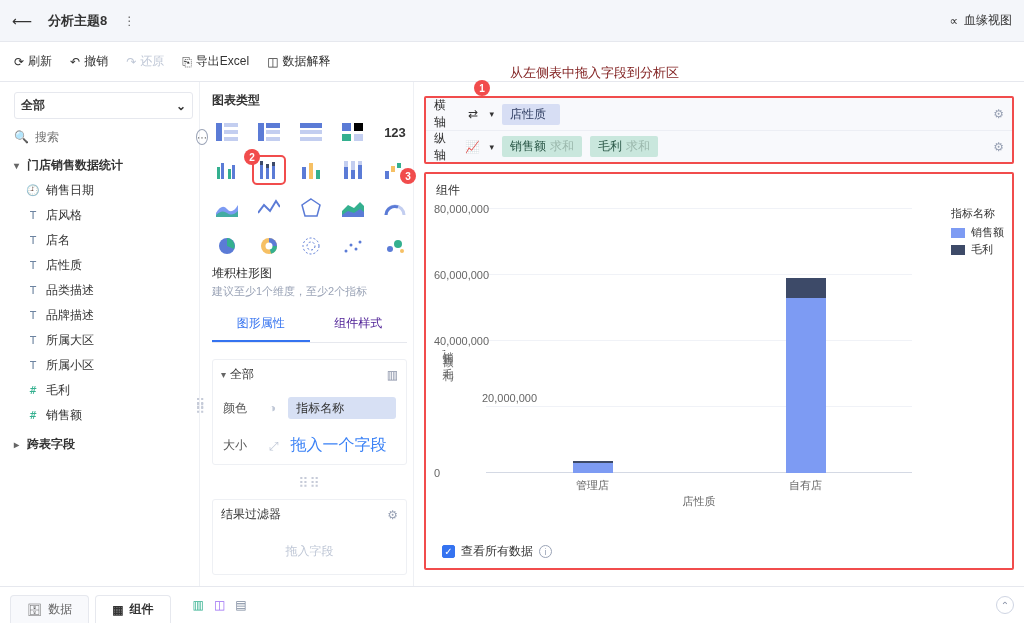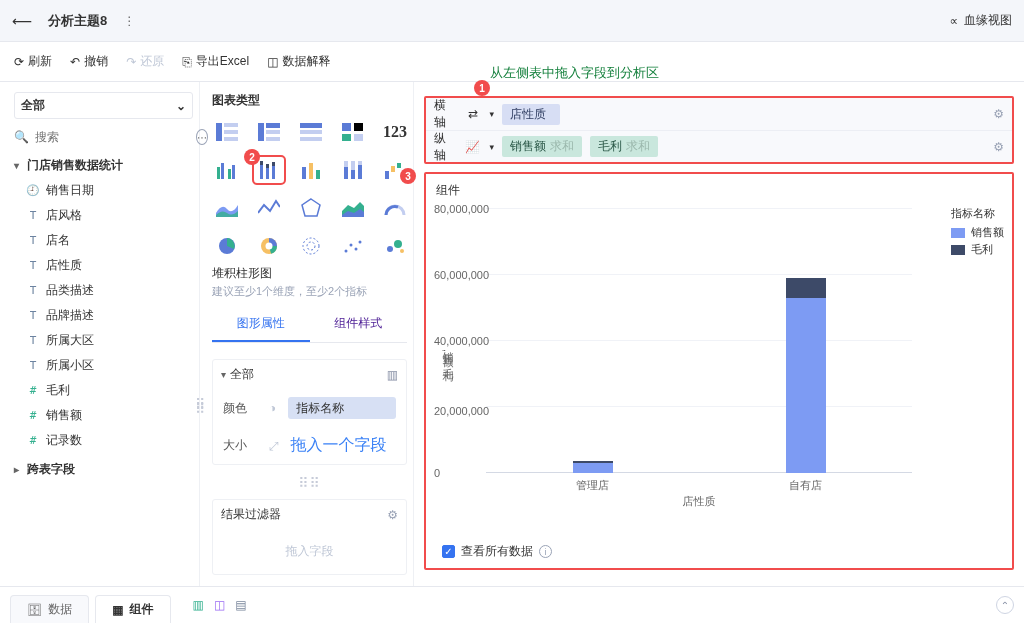--- a/index.html
+++ b/index.html
@@ -91,21 +91,21 @@
   .mid-title { font-size: 12px; font-weight: 600; margin-bottom: 10px;}
   .chart-grid {
     display: grid; grid-template-columns: repeat(5, 30px); gap: 12px 12px;
     margin-bottom: 6px;
   }
   .chart-cell {
     width: 30px; height: 26px; display:flex; align-items:center; justify-content:center;
     cursor:pointer; color:#5b7bd6; position:relative;
   }
   .chart-cell svg { display:block; }
-  .chart-cell.num { color:#333; font-weight:600; font-size:16px; font-family:Liberation Serif, serif;}
+  .chart-cell.num { color:#333; font-weight:600; font-size:13px; font-family:Liberation Sans, sans-serif;}
   .chart-cell.selected { outline: 2px solid #f14c4c; border-radius:3px; }
   .badge-red {
     position:absolute; width:16px; height:16px; border-radius:50%;
     background:#f14c4c; color:#fff; display:flex; align-items:center; justify-content:center;
     font-size:10px; font-weight:600; z-index:5;
   }
   .chart-name { font-size:12px; color:#333; margin-top:6px; }
   .chart-hint { font-size:11px; color:#9aa3b6; margin-top:2px; margin-bottom:8px;}
 
   .sub-tabs { display:flex; border-bottom:1px solid #e6e8ee; margin-bottom:16px;}
@@ -130,22 +130,22 @@
   .dotted-grip {
     position:absolute; left:-5px; top:320px; color:#c6cbd8; font-size:14px; line-height:5px;
     letter-spacing:1px;
   }
 
   
   .right-area {
     flex:1; padding: 8px 10px 0 10px; position:relative;
   }
   .red-instruction {
-    position:absolute; left:76px; top:-18px;
-    color:#15803d; font-size:13px; pointer-events:none;
+    position:absolute; left:96px; top:-18px;
+    color:#7f1d1d; font-size:13px; pointer-events:none;
   }
   .axis-box {
     border:2px solid #f14c4c; border-radius:2px;
     position:relative; margin-top:6px;
   }
   .axis-row {
     display:flex; align-items:center; height:32px; gap:8px;
     padding:0 8px;
     background:#f8f9fc;
   }
@@ -301,24 +301,20 @@
           <span>所属小区</span>
         </li>
       <li>
           <span class="type-ic hash"></span>
           <span>毛利</span>
         </li>
       <li>
           <span class="type-ic hash"></span>
           <span>销售额</span>
         </li>
-      <li>
-          <span class="type-ic hash"></span>
-          <span>记录数</span>
-        </li>
     </ul>
     <div class="tree-sub caret-right">
       <span>跨表字段</span>
     </div>
   </div>
 
   <div class="mid-panel">
     <div class="dotted-grip">⠿<br>⠿</div>
     <div class="mid-title">图表类型</div>
 
@@ -556,21 +552,21 @@
           </div>
       </div>
 
       <div class="chart-stage" id="chart-stage">
         <div class="y-axis-title">销售额, 毛利</div>
 
         <div class="x-axis-label">店性质</div>
       <div class="x-axis-line" style="bottom: 30px;"></div>
           <div class="y-tick" style="bottom: 30px;">0</div>
           <div class="grid-line" style="bottom: 96px;"></div>
-          <div class="y-tick" style="bottom: 92px;">20,000,000</div>
+          <div class="y-tick" style="bottom: 105px; margin-left: 48px;">20,000,000</div>
           <div class="grid-line" style="bottom: 162px;"></div>
           <div class="y-tick" style="bottom: 162px; margin-top: 12px;">40,000,000</div>
           <div class="grid-line" style="bottom: 228px;"></div>
           <div class="y-tick" style="bottom: 228px;">60,000,000</div>
           <div class="grid-line" style="bottom: 294px;"></div>
           <div class="y-tick" style="bottom: 294px;">80,000,000</div>
           <div class="bar-group" style="left: 86.5px;">
             <div class="bar-profit" style="height: 1.65px;"></div>
             <div class="bar-sales" style="height: 9.9px;"></div>
           </div>

